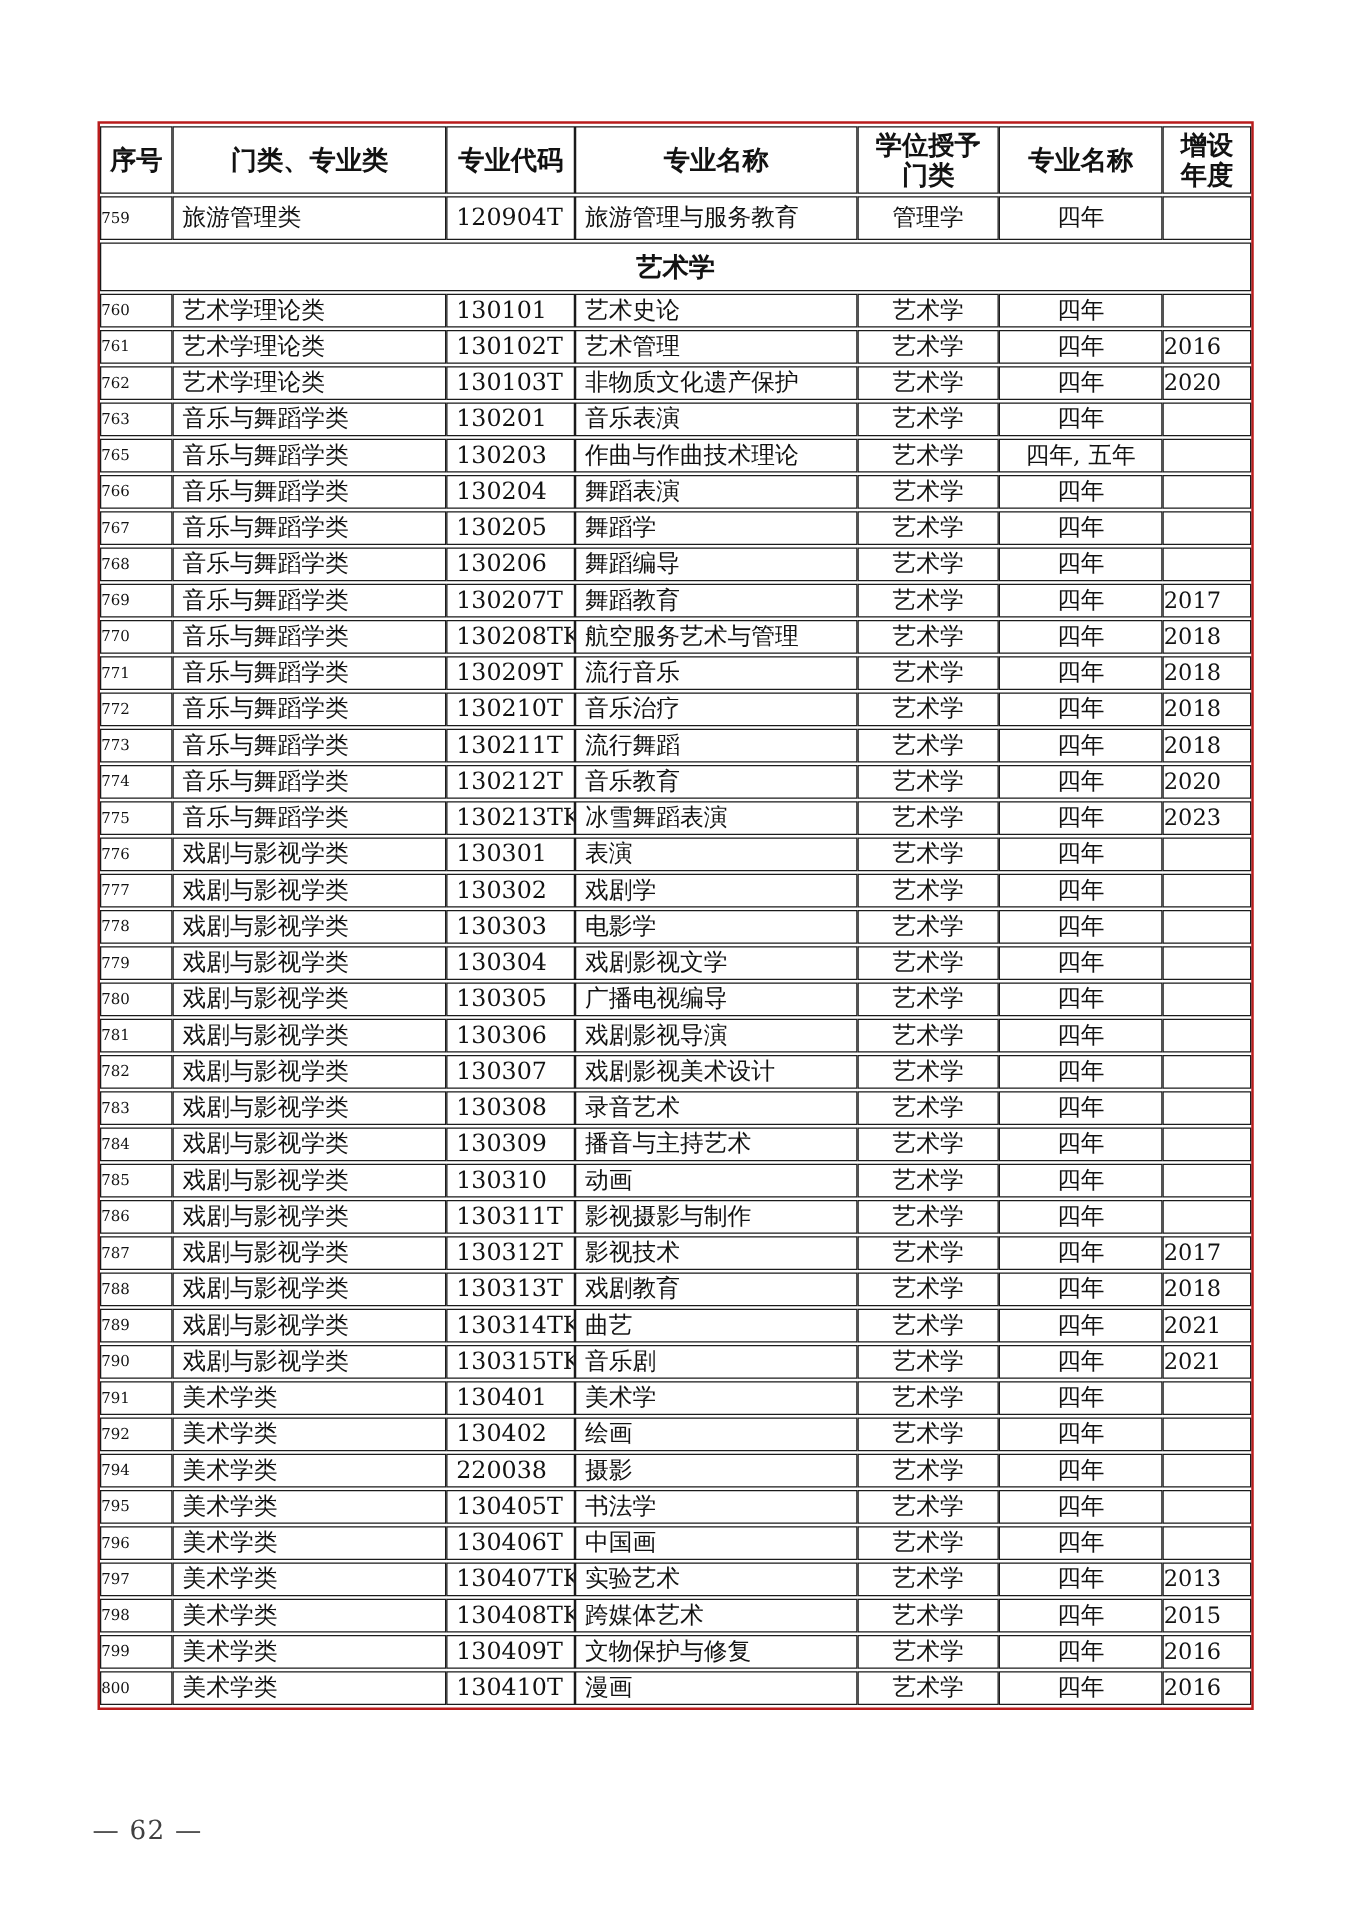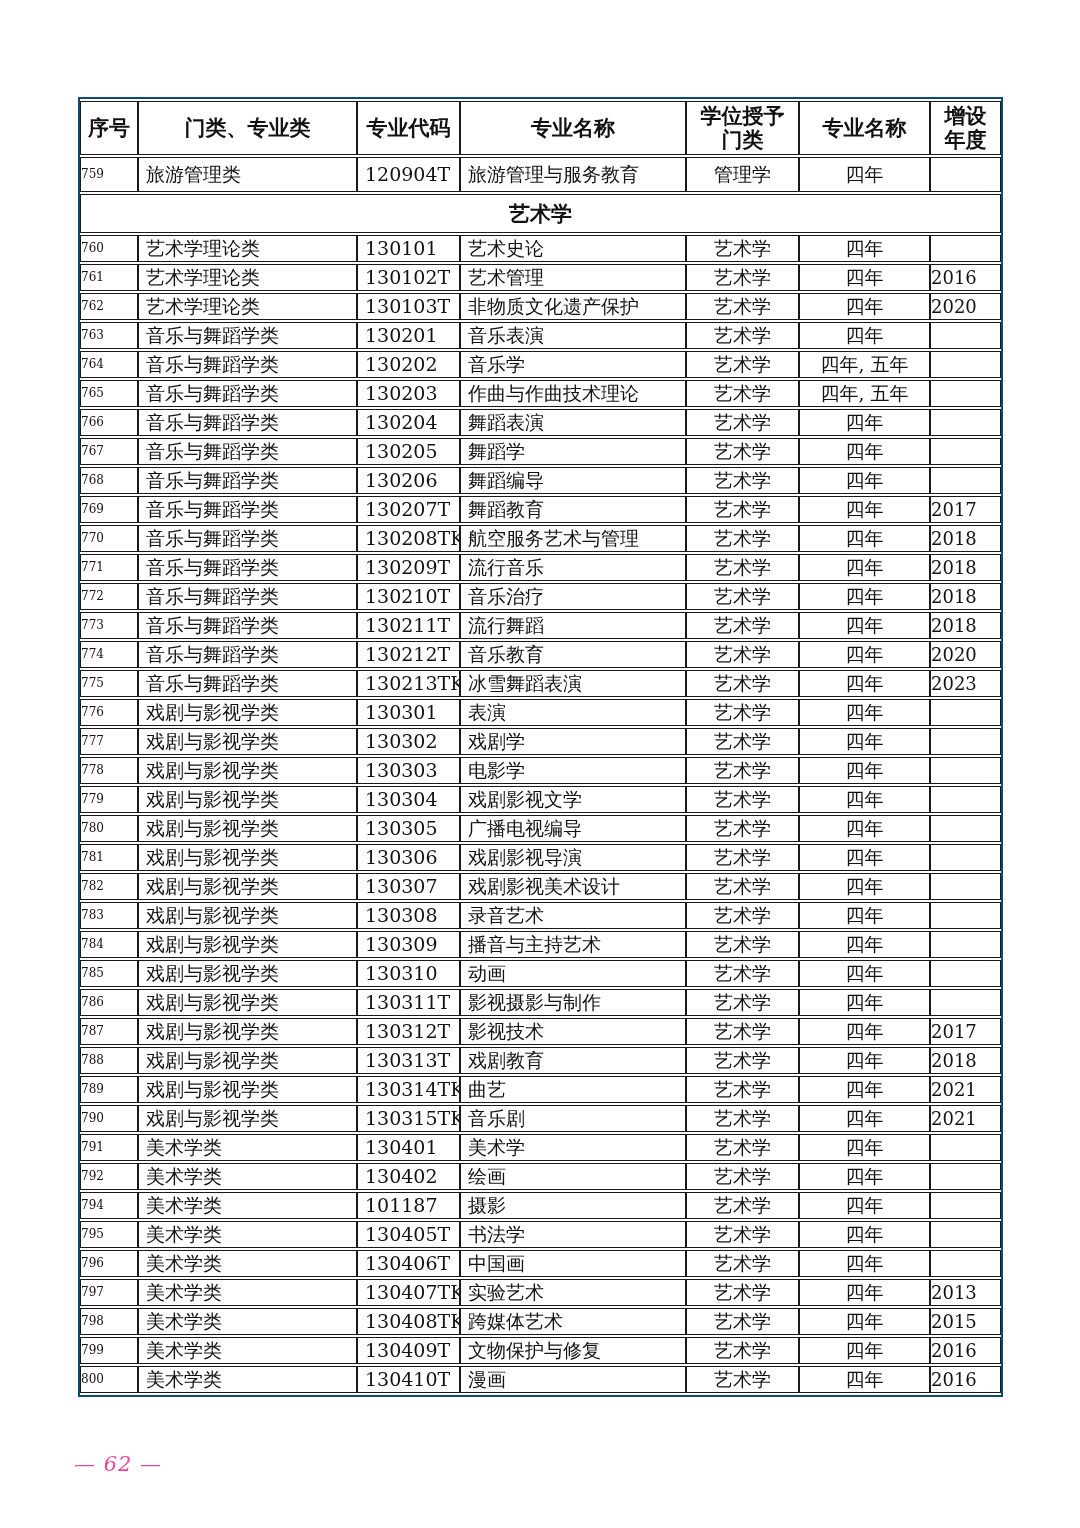--- a/index.html
+++ b/index.html
@@ -15,21 +15,21 @@
     color: #121212;
     font-family: "DejaVu Serif", "Liberation Serif", serif;
     overflow: hidden;
   }
   .table-wrap {
     position: absolute;
     left: 78px;
     top: 97px;
     width: 925px;
     box-sizing: border-box;
-    border: 2px solid #0c4a6e;
+    border: 2px solid #b91c1c;
     background: #ffffff;
   }
   table {
     width: 100%;
     border-collapse: separate;
     border-spacing: 0 2px;
     table-layout: fixed;
   }
   th, td {
     border: 1px solid #1a1a1a;
@@ -63,22 +63,21 @@
   .c0 { font-size: 12px; }
   .c1, .c2, .c3 { text-align: left; padding-left: 7px; }
   .c4, .c5 { text-align: center; }
   .c6 { text-align: left; font-size: 18px; }
   .page-number {
     position: absolute;
     left: 74px;
     top: 1452px;
     font-size: 21px;
     letter-spacing: 1px;
-    color: #ec4899;
-    font-style: italic;
+    color: #404040;
   }
 </style>
 </head>
 <body>
 
 <div class="page">
   <div class="table-wrap">
     <table>
       <colgroup>
         <col style="width:58px">
@@ -145,29 +144,20 @@
           <tr>
     <td class="c0">763</td>
     <td class="c1">音乐与舞蹈学类</td>
     <td class="c2">130201</td>
     <td class="c3">音乐表演</td>
     <td class="c4">艺术学</td>
     <td class="c5">四年</td>
     <td class="c6"></td>
   </tr>
           <tr>
-    <td class="c0">764</td>
-    <td class="c1">音乐与舞蹈学类</td>
-    <td class="c2">130202</td>
-    <td class="c3">音乐学</td>
-    <td class="c4">艺术学</td>
-    <td class="c5">四年, 五年</td>
-    <td class="c6"></td>
-  </tr>
-          <tr>
     <td class="c0">765</td>
     <td class="c1">音乐与舞蹈学类</td>
     <td class="c2">130203</td>
     <td class="c3">作曲与作曲技术理论</td>
     <td class="c4">艺术学</td>
     <td class="c5">四年, 五年</td>
     <td class="c6"></td>
   </tr>
           <tr>
     <td class="c0">766</td>
@@ -408,21 +398,21 @@
     <td class="c1">美术学类</td>
     <td class="c2">130402</td>
     <td class="c3">绘画</td>
     <td class="c4">艺术学</td>
     <td class="c5">四年</td>
     <td class="c6"></td>
   </tr>
           <tr>
     <td class="c0">794</td>
     <td class="c1">美术学类</td>
-    <td class="c2">101187</td>
+    <td class="c2">220038</td>
     <td class="c3">摄影</td>
     <td class="c4">艺术学</td>
     <td class="c5">四年</td>
     <td class="c6"></td>
   </tr>
           <tr>
     <td class="c0">795</td>
     <td class="c1">美术学类</td>
     <td class="c2">130405T</td>
     <td class="c3">书法学</td>

